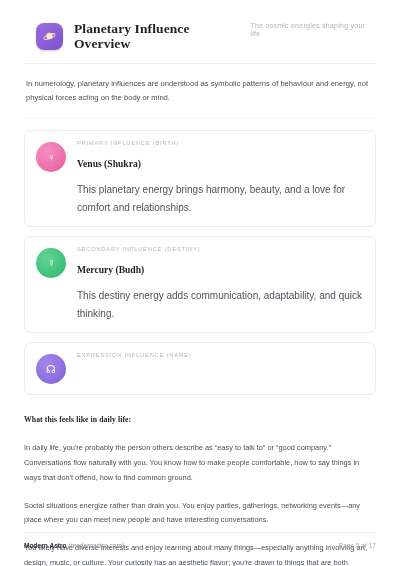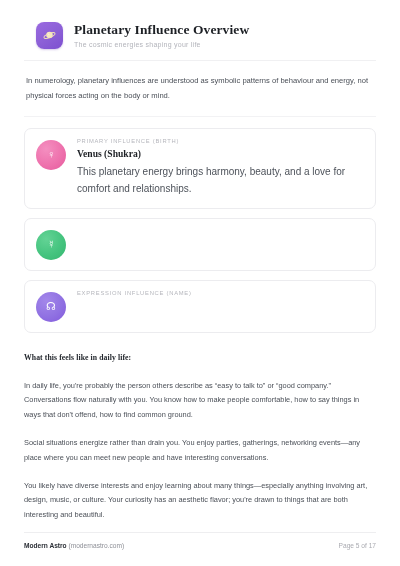--- a/index.html
+++ b/index.html
@@ -38,21 +38,21 @@
     height: 27px;
     border-radius: 8px;
     background: linear-gradient(145deg, #9a6ae0 0%, #8b5fd6 55%, #7d4fd0 100%);
     display: flex;
     align-items: center;
     justify-content: center;
     flex: 0 0 auto;
     box-shadow: 0 1px 2px rgba(110, 70, 180, 0.28);
   }
   .header-icon svg { display: block; }
-  .header-text { display: flex; flex-direction: column; gap: 3px; min-width: 0; }
+  .header-text { display: flex; flex-direction: row; gap: 3px; min-width: 0; }
   .header-title {
     font-family: "Liberation Serif", serif;
     font-size: 13.5px;
     font-weight: bold;
     letter-spacing: 0.1px;
     color: #1d2025;
     line-height: 1.1;
   }
   .header-sub {
     font-size: 7px;
@@ -90,21 +90,21 @@
     align-items: center;
     justify-content: center;
     font-size: 11px;
     color: #ffffff;
     line-height: 1;
     margin-top: 2px;
   }
   .orb-venus   { background: radial-gradient(circle at 34% 30%, #f48fc0 0%, #ee72ad 55%, #e6599c 100%); }
   .orb-mercury { background: radial-gradient(circle at 34% 30%, #63d395 0%, #45c47f 55%, #35b56f 100%); }
   .orb-rahu    { background: radial-gradient(circle at 34% 30%, #a387ea 0%, #9071e2 55%, #8259dc 100%); }
-  .card-body { display: flex; flex-direction: column; gap: 2px; min-width: 0; }
+  .card-body { display: flex; flex-direction: column; gap: 10px; min-width: 0; }
   .card-label {
     font-size: 5.8px;
     letter-spacing: 0.75px;
     color: #b6b7bd;
     text-transform: uppercase;
     line-height: 1.2;
   }
   .card-title {
     font-family: "Liberation Serif", serif;
     font-size: 9.6px;
@@ -183,20 +183,25 @@
       <div class="card-orb orb-venus">♀</div>
       <div class="card-body">
         <div class="card-label">PRIMARY INFLUENCE (BIRTH)</div>
         <div class="card-title">Venus (Shukra)</div>
         <div class="card-desc">This planetary energy brings harmony, beauty, and a love for comfort and relationships.</div>
       </div>
     </div>
 
     <div class="card">
       <div class="card-orb orb-mercury">☿</div>
+      <div class="card-body">
+        <div class="card-label">SECONDARY INFLUENCE (DESTINY)</div>
+        <div class="card-title">Mercury (Budh)</div>
+        <div class="card-desc">This destiny energy adds communication, adaptability, and quick thinking.</div>
+      </div>
     </div>
 
     <div class="card">
       <div class="card-orb orb-rahu">☊</div>
       <div class="card-body">
         <div class="card-label">EXPRESSION INFLUENCE (NAME)</div>
       </div>
     </div>
 
   </div>

